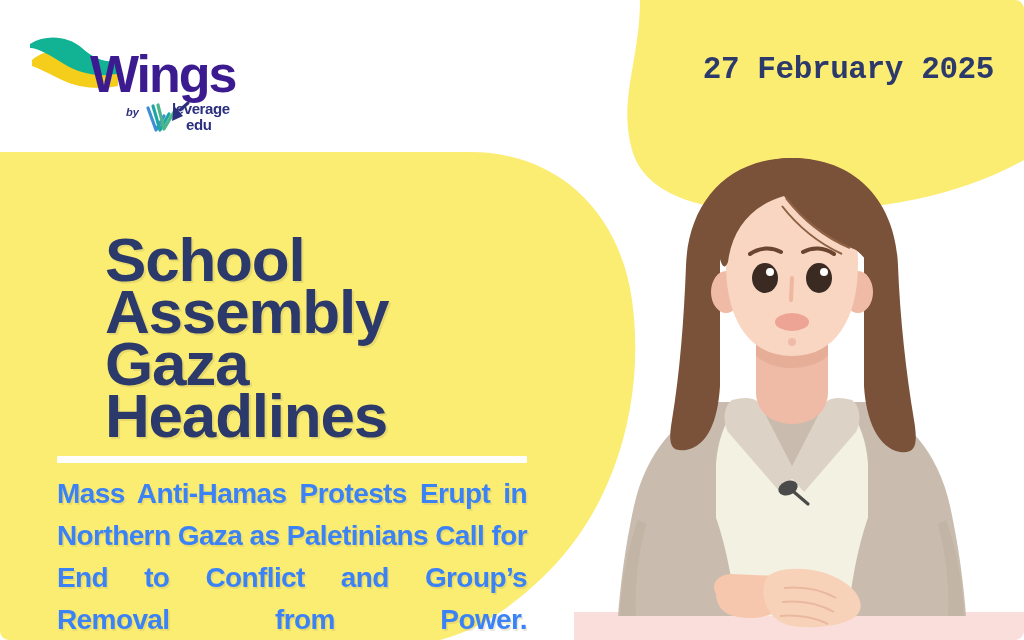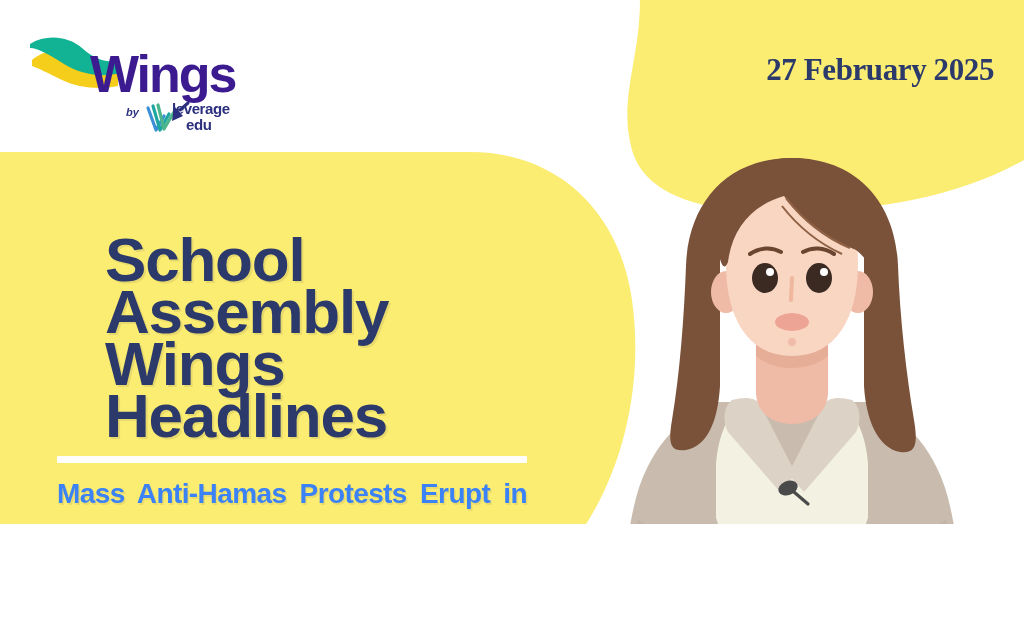--- a/index.html
+++ b/index.html
@@ -4,41 +4,41 @@
 <title>School Assembly News Headlines</title>
 <style>
   * { margin:0; padding:0; box-sizing:border-box; }
   html,body{ background:#ffffff; }
   body{
     width:1024px; height:640px;
     font-family:"Liberation Sans", sans-serif;
     overflow:hidden; position:relative;
   }
   #poster{
-    position:relative; width:1024px; height:524px;
-    background:#ffffff; overflow:hidden;
+    position:relative; width:1024px; height:640px;
+    background:#ffffff; overflow:hidden;border-radius:9px;
   }
   
   .bg-layer{ position:absolute; inset:0; width:1024px; height:640px; }
 
   
   .logo-block{
     position:absolute; left:22px; top:18px;
     width:250px; height:120px; z-index:40;
   }
   .logo-svg{ display:block; width:250px; height:120px; }
 
   
   .date-text{
     position:absolute; right:30px; top:52px;
     z-index:40;
     font-size:31px; font-weight:bold;
     letter-spacing:-0.4px;
     color:#2b3a6b;
-    font-family:Liberation Serif, serif;
+    font-family:Liberation Mono, monospace;
     white-space:nowrap;
   }
 
   
   .headline-wrap{
     position:absolute; left:57px; top:234px;
     width:470px; z-index:40;
   }
   .headline{
     font-size:62px; line-height:52px;
@@ -118,21 +118,21 @@
       <text x="150" y="96" font-family="Liberation Sans, sans-serif" font-size="15" font-weight="bold" letter-spacing="-0.4" fill="#2B2F7E">leverage</text>
       <text x="164" y="112" font-family="Liberation Sans, sans-serif" font-size="15" font-weight="bold" letter-spacing="-0.4" fill="#2B2F7E">edu</text>
     </svg>
   </div>
 
   <div class="date-text">27 February 2025</div>
 
   <div class="headline-wrap">
     <div class="headline">
       <span class="l1">School Assembly</span>
-      <span class="l2">Wings Headlines</span>
+      <span class="l2">Gaza Headlines</span>
     </div>
 
     <div class="rule"></div>
 
     <div class="subhead">Mass Anti-Hamas Protests Erupt in Northern Gaza as Paletinians Call for End to Conflict and Group’s Removal from Power.</div>
 
     <div class="rule bottom"></div>
   </div>
 
   <svg class="anchor-svg" viewBox="0 0 464 640" preserveAspectRatio="none" aria-hidden="true">

